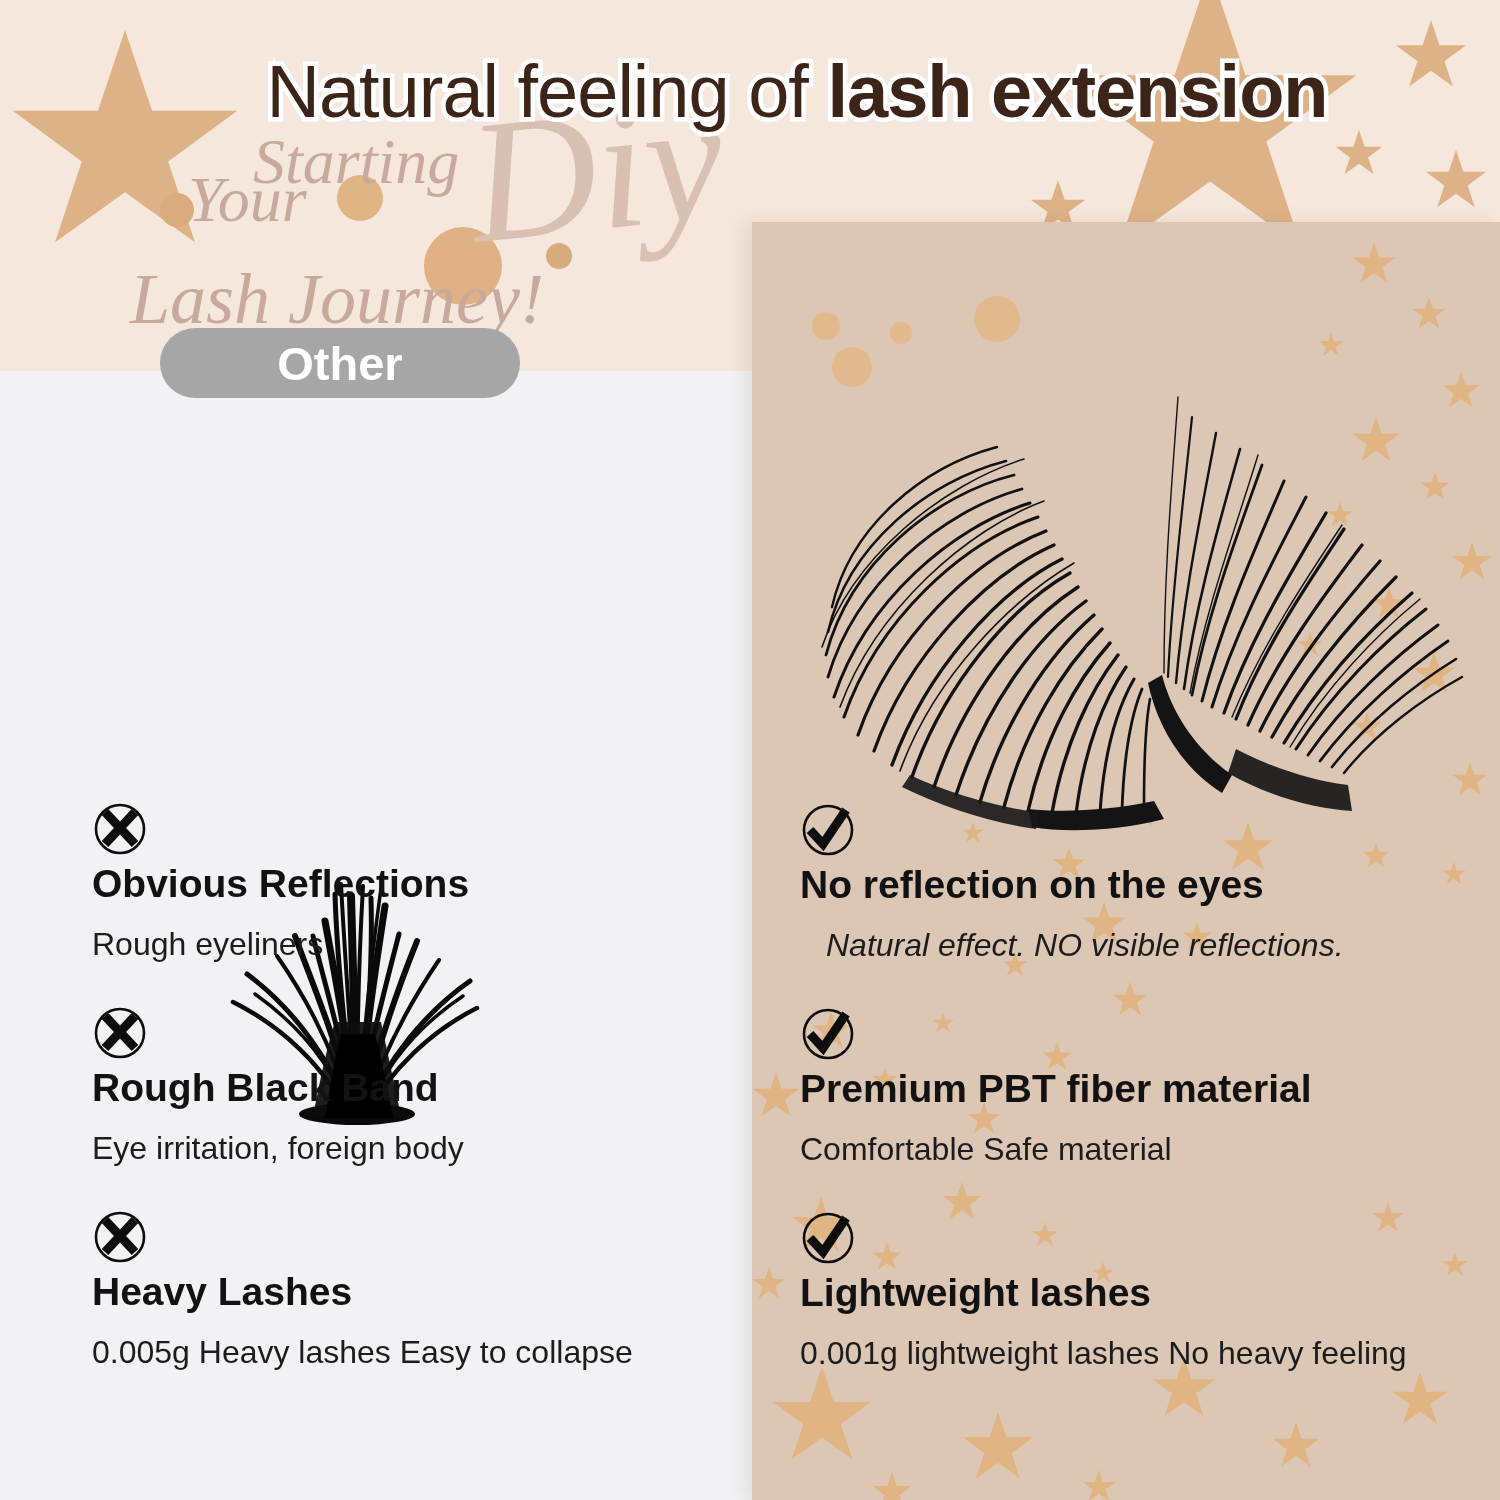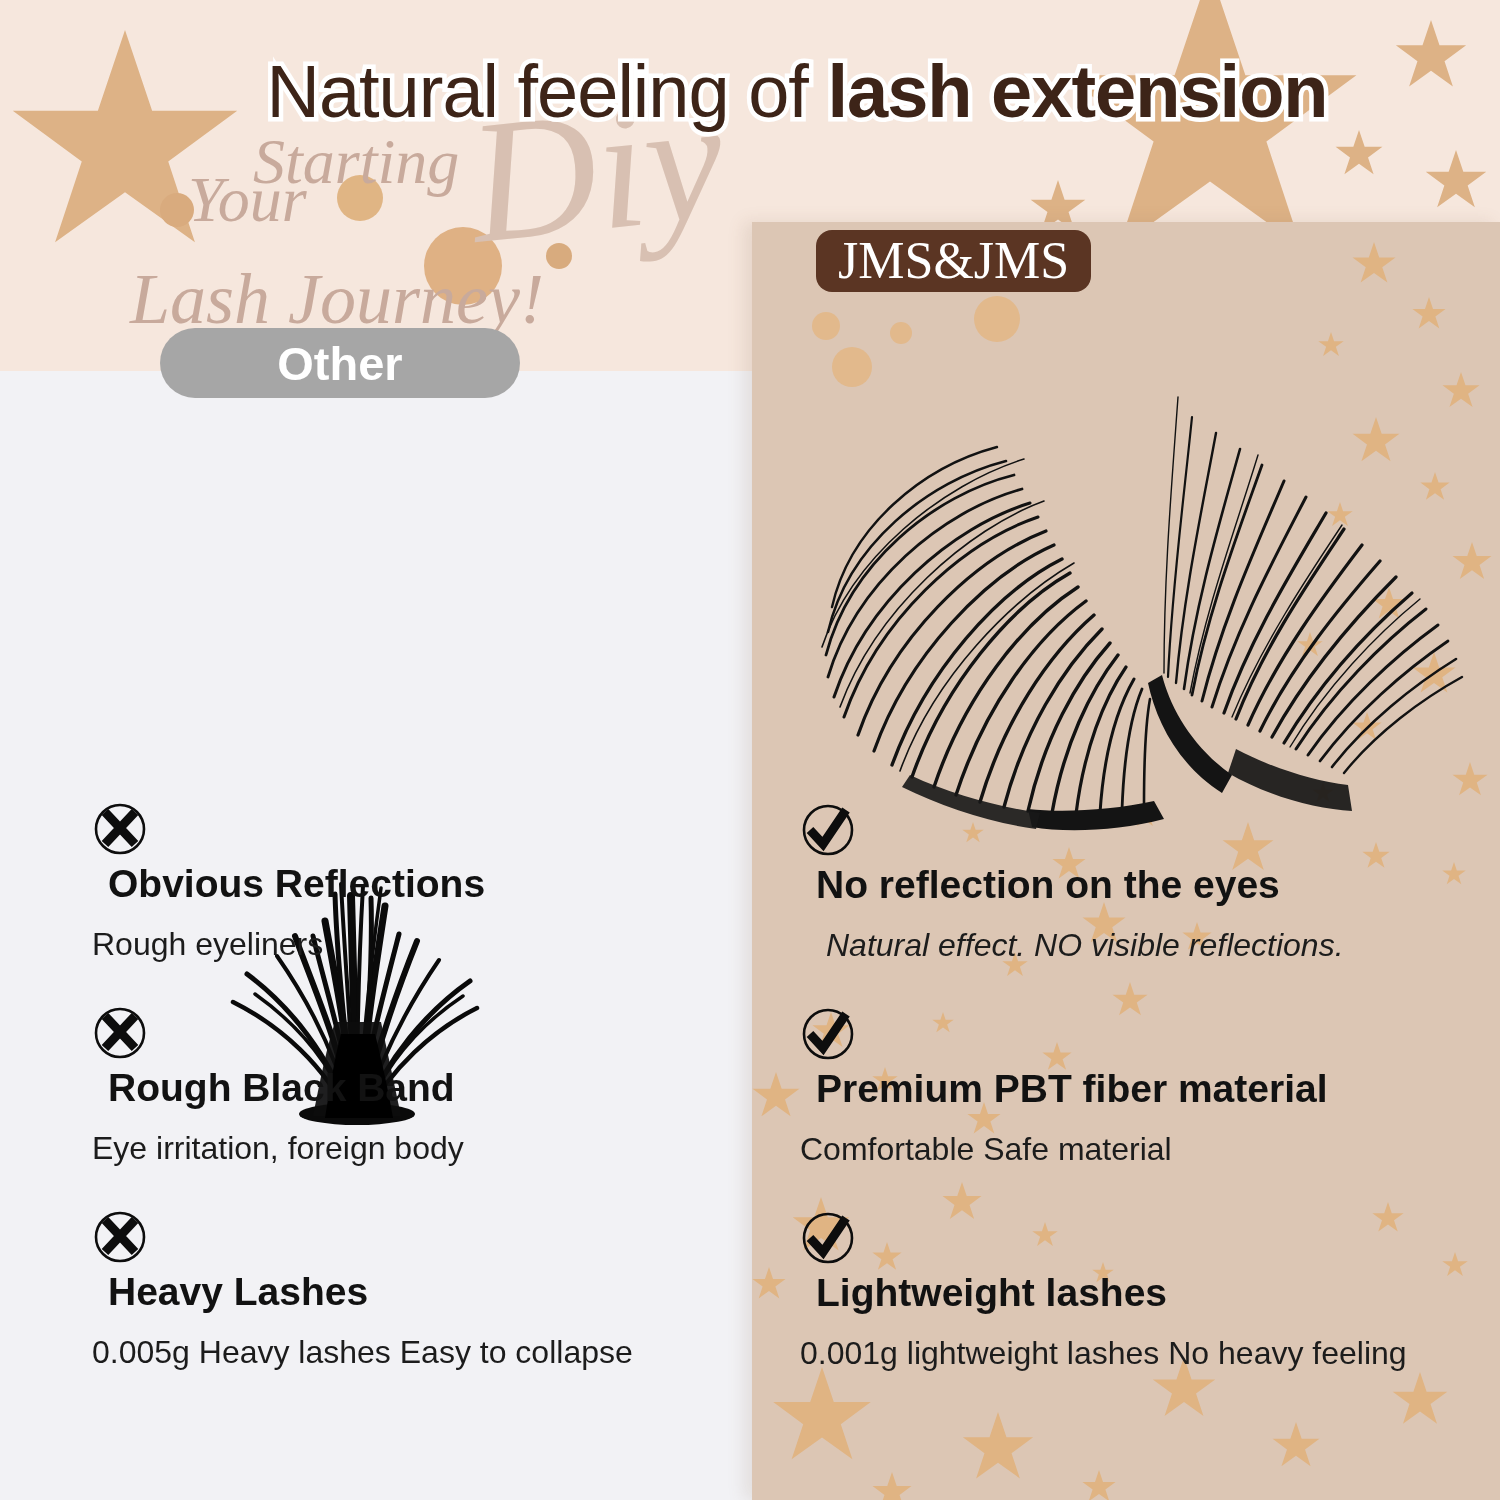--- a/index.html
+++ b/index.html
@@ -163,21 +163,21 @@
   }
   .feature-item { position: absolute; }
   .icon-mark {
     position: absolute;
     width: 56px; height: 56px;
     left: 0; top: 0;
   }
   .icon-mark svg { display: block; }
   .feat-title {
     position: absolute;
-    left: 16px;
+    left: 0;
     top: 62px;
     font-size: 39px;
     font-weight: 700;
     color: #121212;
     white-space: nowrap;
     line-height: 1.1;
   }
   .feat-sub {
     position: absolute;
     left: 0;
@@ -361,23 +361,20 @@
     <div class="rp-star" style="left:690px; top:1030px; width:26px; height:26px;"></div>
 
     <div class="rp-star" style="left:20px;  top:1145px; width:100px; height:100px;"></div>
     <div class="rp-star" style="left:210px; top:1190px; width:72px;  height:72px;"></div>
     <div class="rp-star" style="left:400px; top:1135px; width:64px;  height:64px;"></div>
     <div class="rp-star" style="left:520px; top:1200px; width:48px;  height:48px;"></div>
     <div class="rp-star" style="left:640px; top:1150px; width:56px;  height:56px;"></div>
     <div class="rp-star" style="left:120px; top:1250px; width:40px;  height:40px;"></div>
     <div class="rp-star" style="left:330px; top:1248px; width:34px;  height:34px;"></div>
 
-    <div class="brand-pill">
-      <span>JMS&amp;JMS</span>
-    </div>
 
     <div class="lash-right">
       <svg viewBox="0 0 680 470" width="680" height="470" aria-hidden="true">
 
         <g stroke="#121212" fill="none" stroke-linecap="round">
           <path d="M40 230 C58 150 130 90 205 70" stroke-width="2.4"></path>
           <path d="M36 255 C56 168 136 104 214 84" stroke-width="2.6"></path>
           <path d="M34 278 C58 186 142 118 222 98" stroke-width="2.8"></path>
           <path d="M36 300 C64 206 150 134 230 112" stroke-width="2.8"></path>
           <path d="M42 320 C74 224 160 150 238 126" stroke-width="3"></path>

